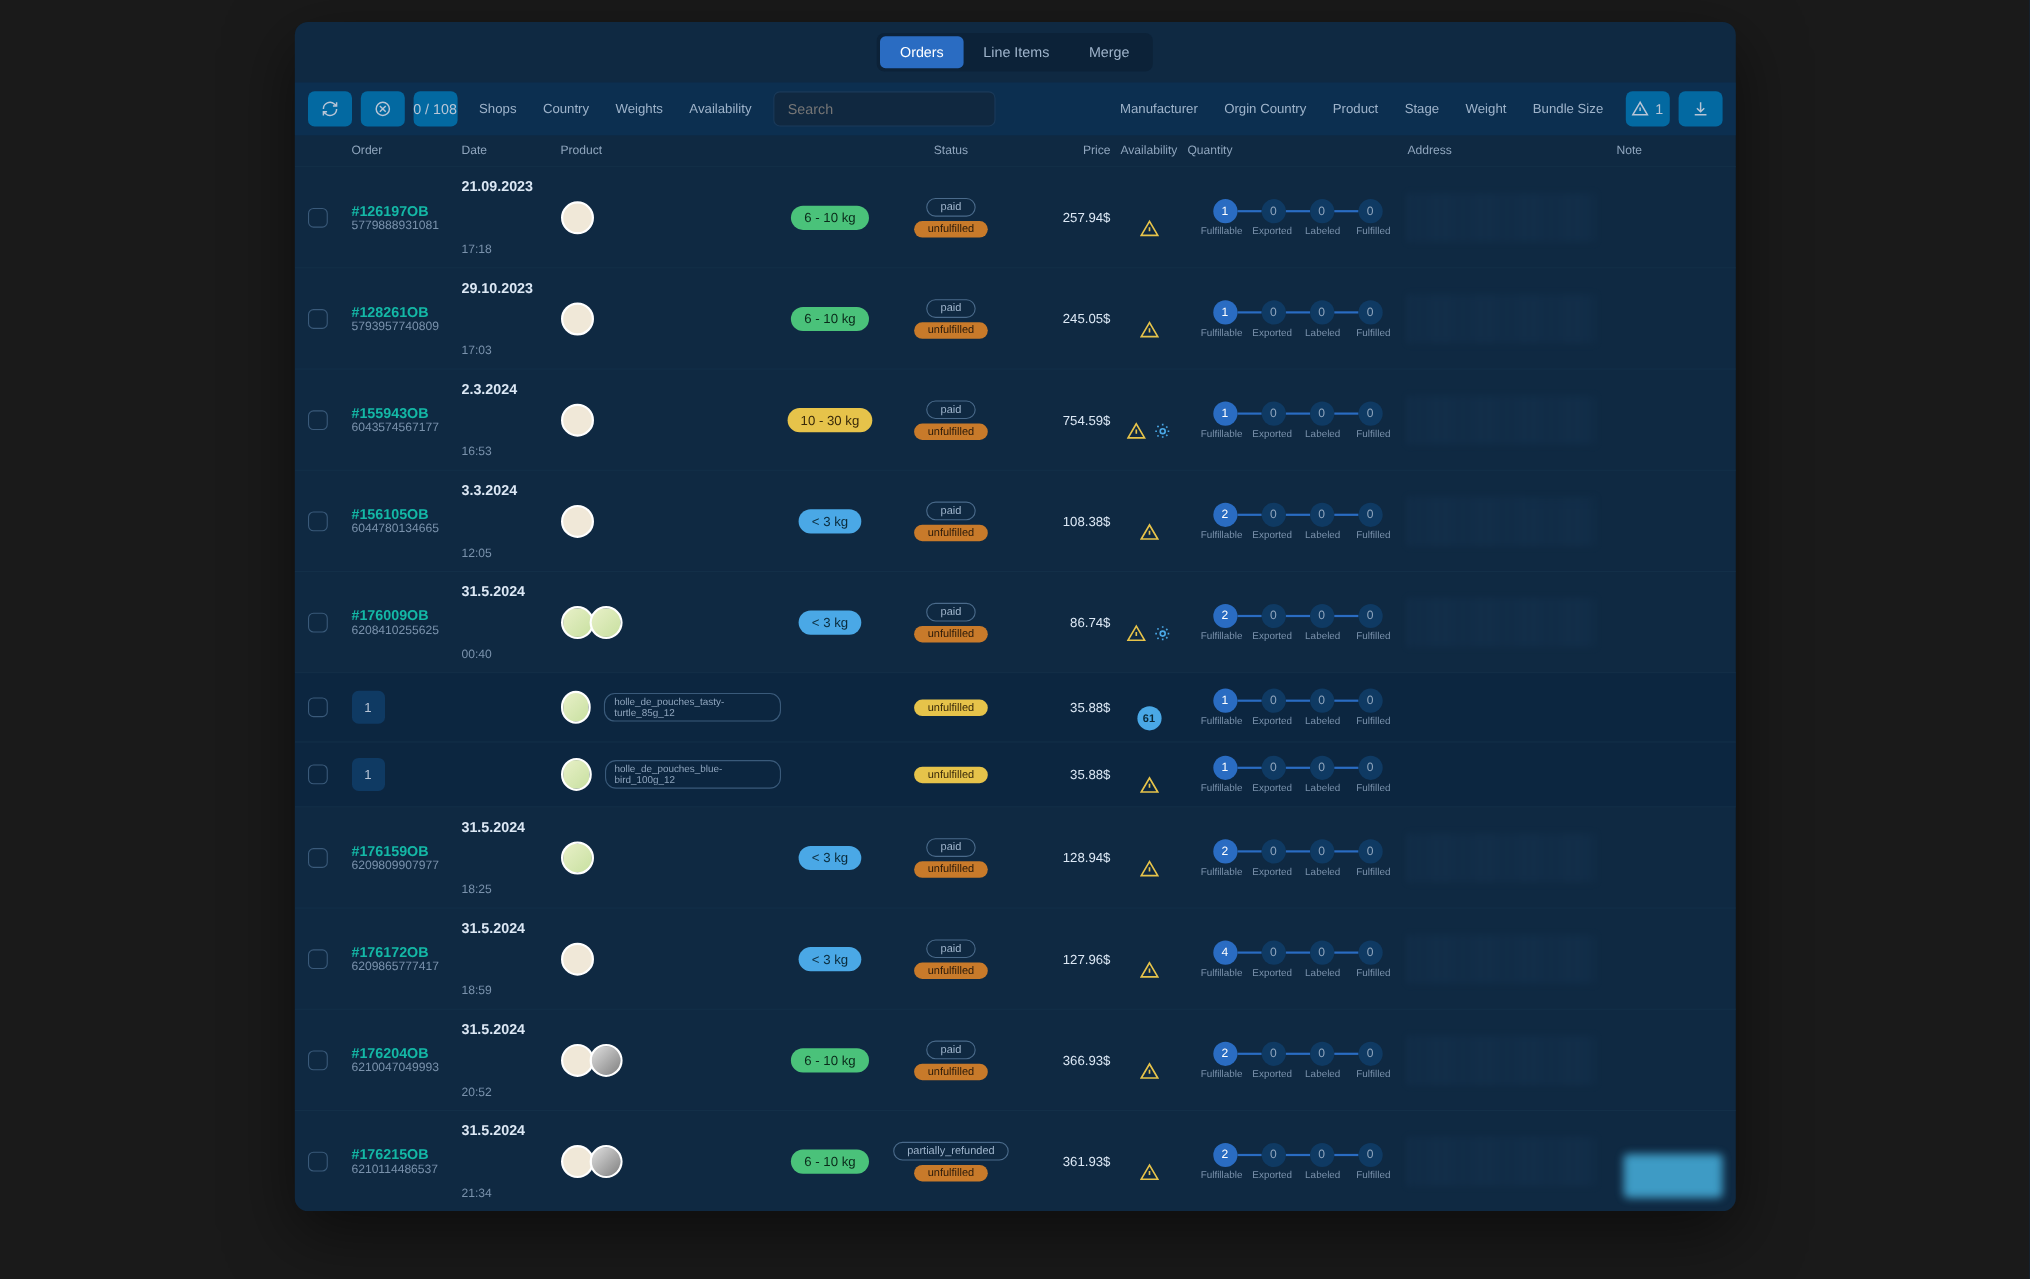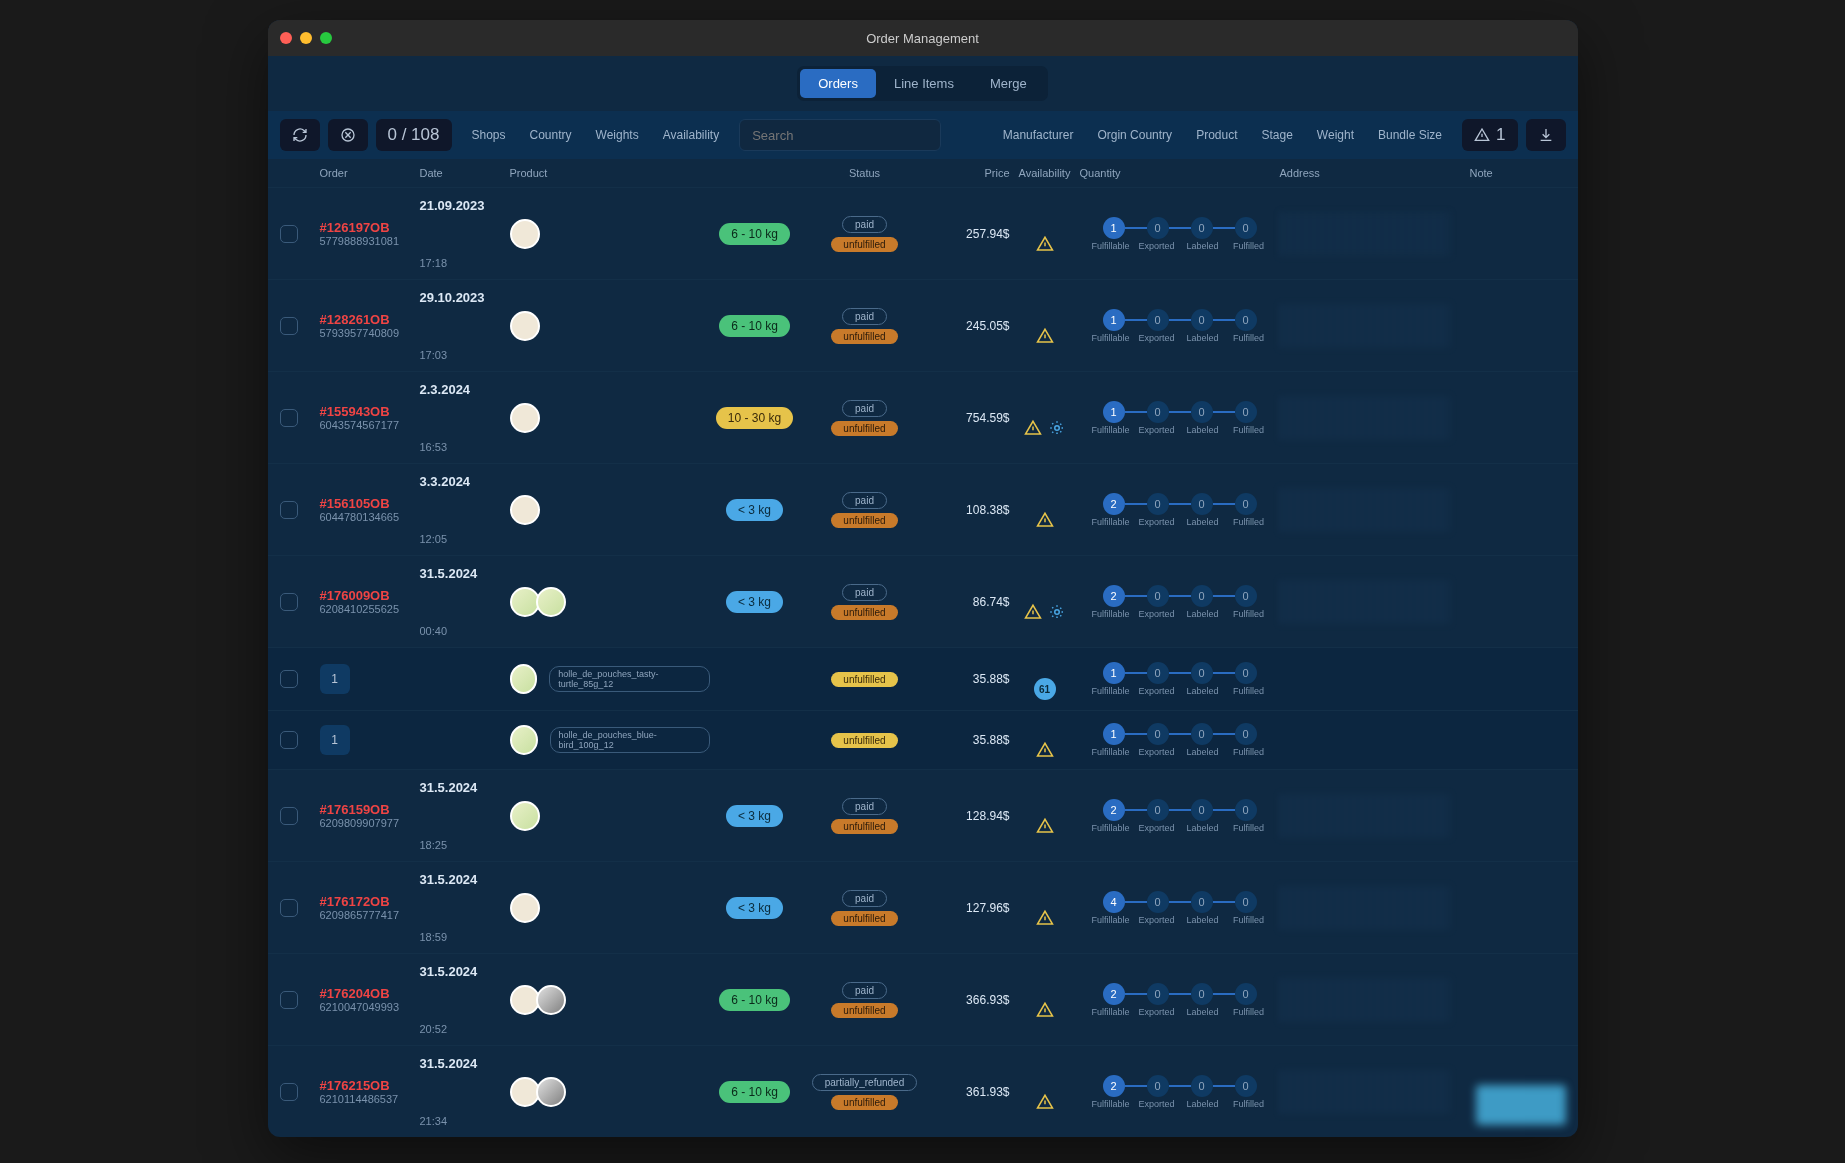--- a/index.html
+++ b/index.html
@@ -61,28 +61,28 @@
 }
 .tab.active { background: #2a6cc2; color: #fff; }
 .toolbar {
   display: flex;
   align-items: center;
   gap: 8px;
   padding: 8px 12px;
   background: #0c2f50;
 }
 .tb-btn {
-  background: #0f172a;
+  background: #0369a1;
   border: none;
   border-radius: 6px;
   height: 32px;
   min-width: 40px;
-  padding: 0 12px;
+  padding: 0 0;
   color: #b8c5d6;
-  font-size: 17px;
+  font-size: 13px;
   display: inline-flex;
   align-items: center;
   justify-content: center;
   cursor: pointer;
 }
 .tb-btn svg { width: 16px; height: 16px; stroke: #b8c5d6; fill: none; stroke-width: 2; }
 .filter-btn {
   background: transparent;
   border: none;
   color: #9fb4cb;
@@ -126,21 +126,21 @@
 .row.subrow { background: #0c2640; }
 .row.subrow .order-cell { justify-content: center; }
 .cell { display: flex; align-items: center; }
 .checkbox {
   width: 18px; height: 18px;
   border: 1.5px solid #3a5a7a;
   border-radius: 5px;
   cursor: pointer;
 }
 .order-cell { flex-direction: column; align-items: flex-start; }
-.order-id { font-weight: 600; color: #ef4444; font-size: 13px; }
+.order-id { font-weight: 600; color: #14b8a6; font-size: 13px; }
 .order-sub { font-size: 11px; color: #7a92ac; }
 .date-cell { flex-direction: column; align-items: flex-start; }
 .date-main { font-weight: 600; color: #dce8f5; font-size: 13px; }
 .date-time { font-size: 11px; color: #7a92ac; margin-top: 44px; }
 .product-cell { gap: 6px; }
 .product-thumb {
   width: 30px; height: 30px;
   border-radius: 50%;
   background: #f0e8d8;
   border: 2px solid #fff;
@@ -236,28 +236,20 @@
   filter: blur(4px);
   border-radius: 4px;
   opacity: 0.8;
 }
 .content-wrapper { position: relative; }
 </style>
 </head>
 <body>
 
 <div class="window">
-  <div class="titlebar">
-    <div class="traffic-lights">
-      <div class="traffic-light tl-close"></div>
-      <div class="traffic-light tl-min"></div>
-      <div class="traffic-light tl-max"></div>
-    </div>
-    <div class="window-title">Order Management</div>
-  </div>
 
   <div class="tabs-row">
     <div class="tabs" id="tabs">
         <div class="tab active">Orders</div>
         <div class="tab">Line Items</div>
         <div class="tab">Merge</div>
       </div>
   </div>
 
   <div class="toolbar">

